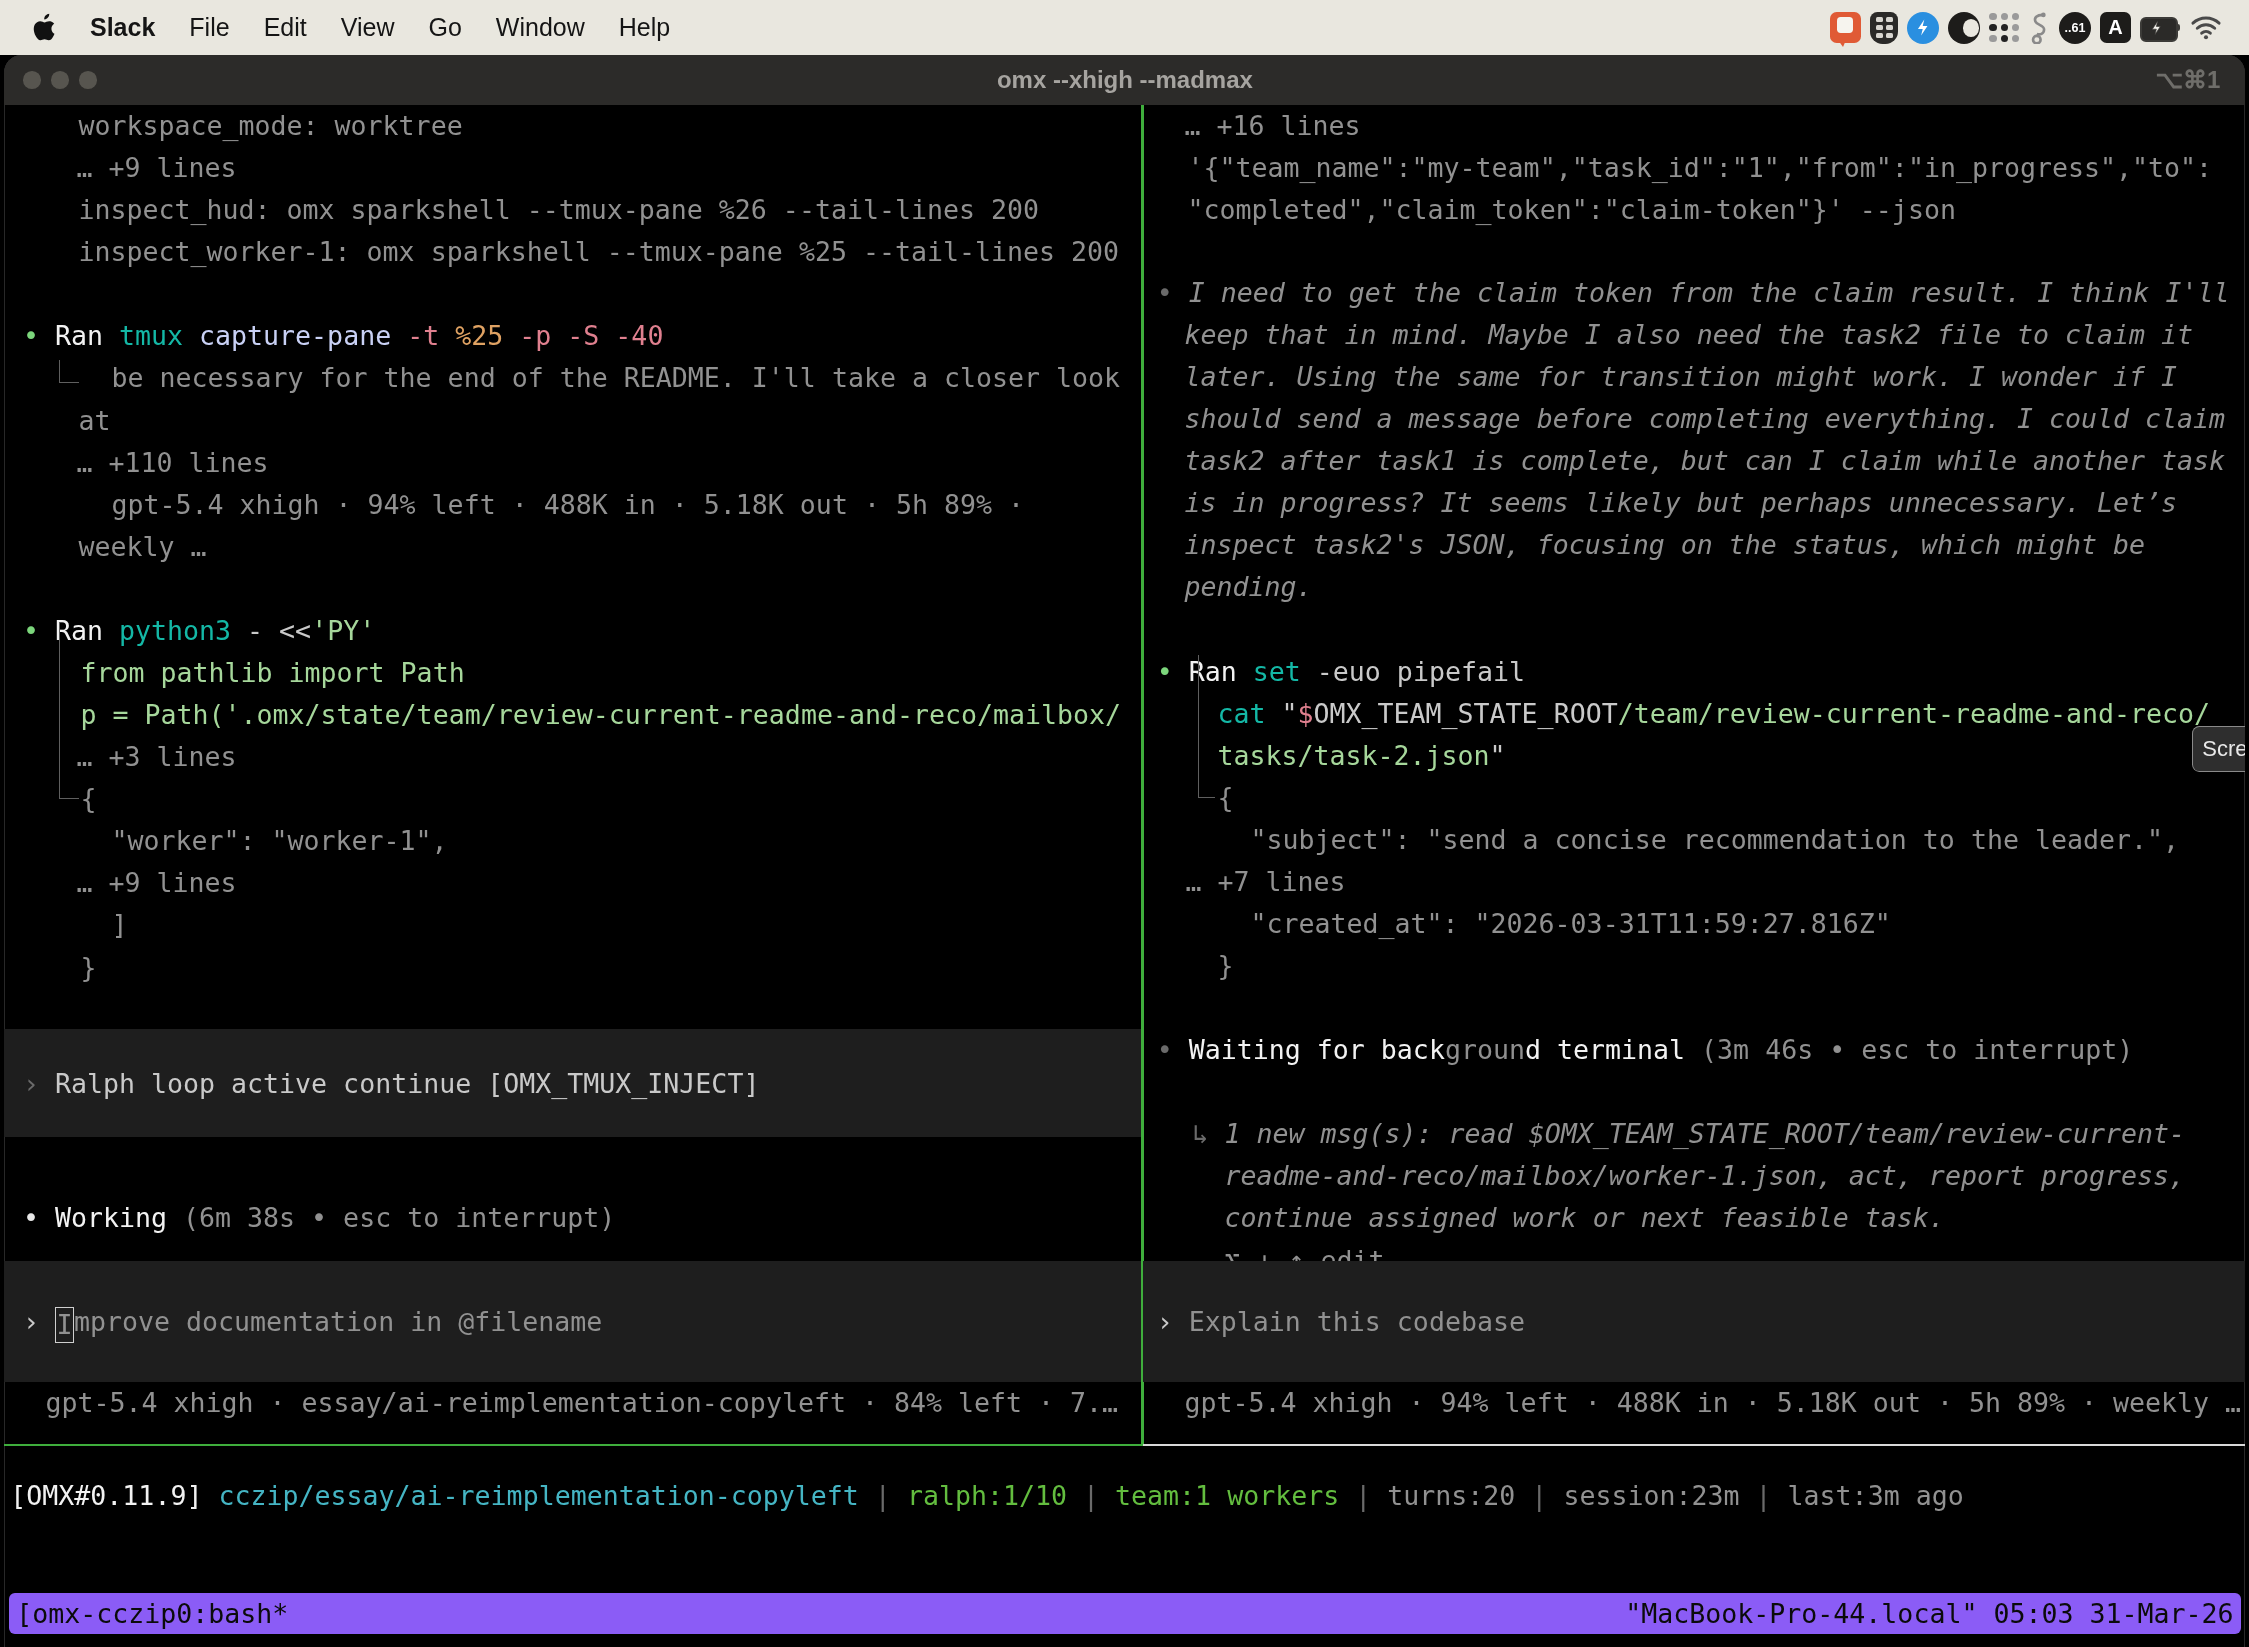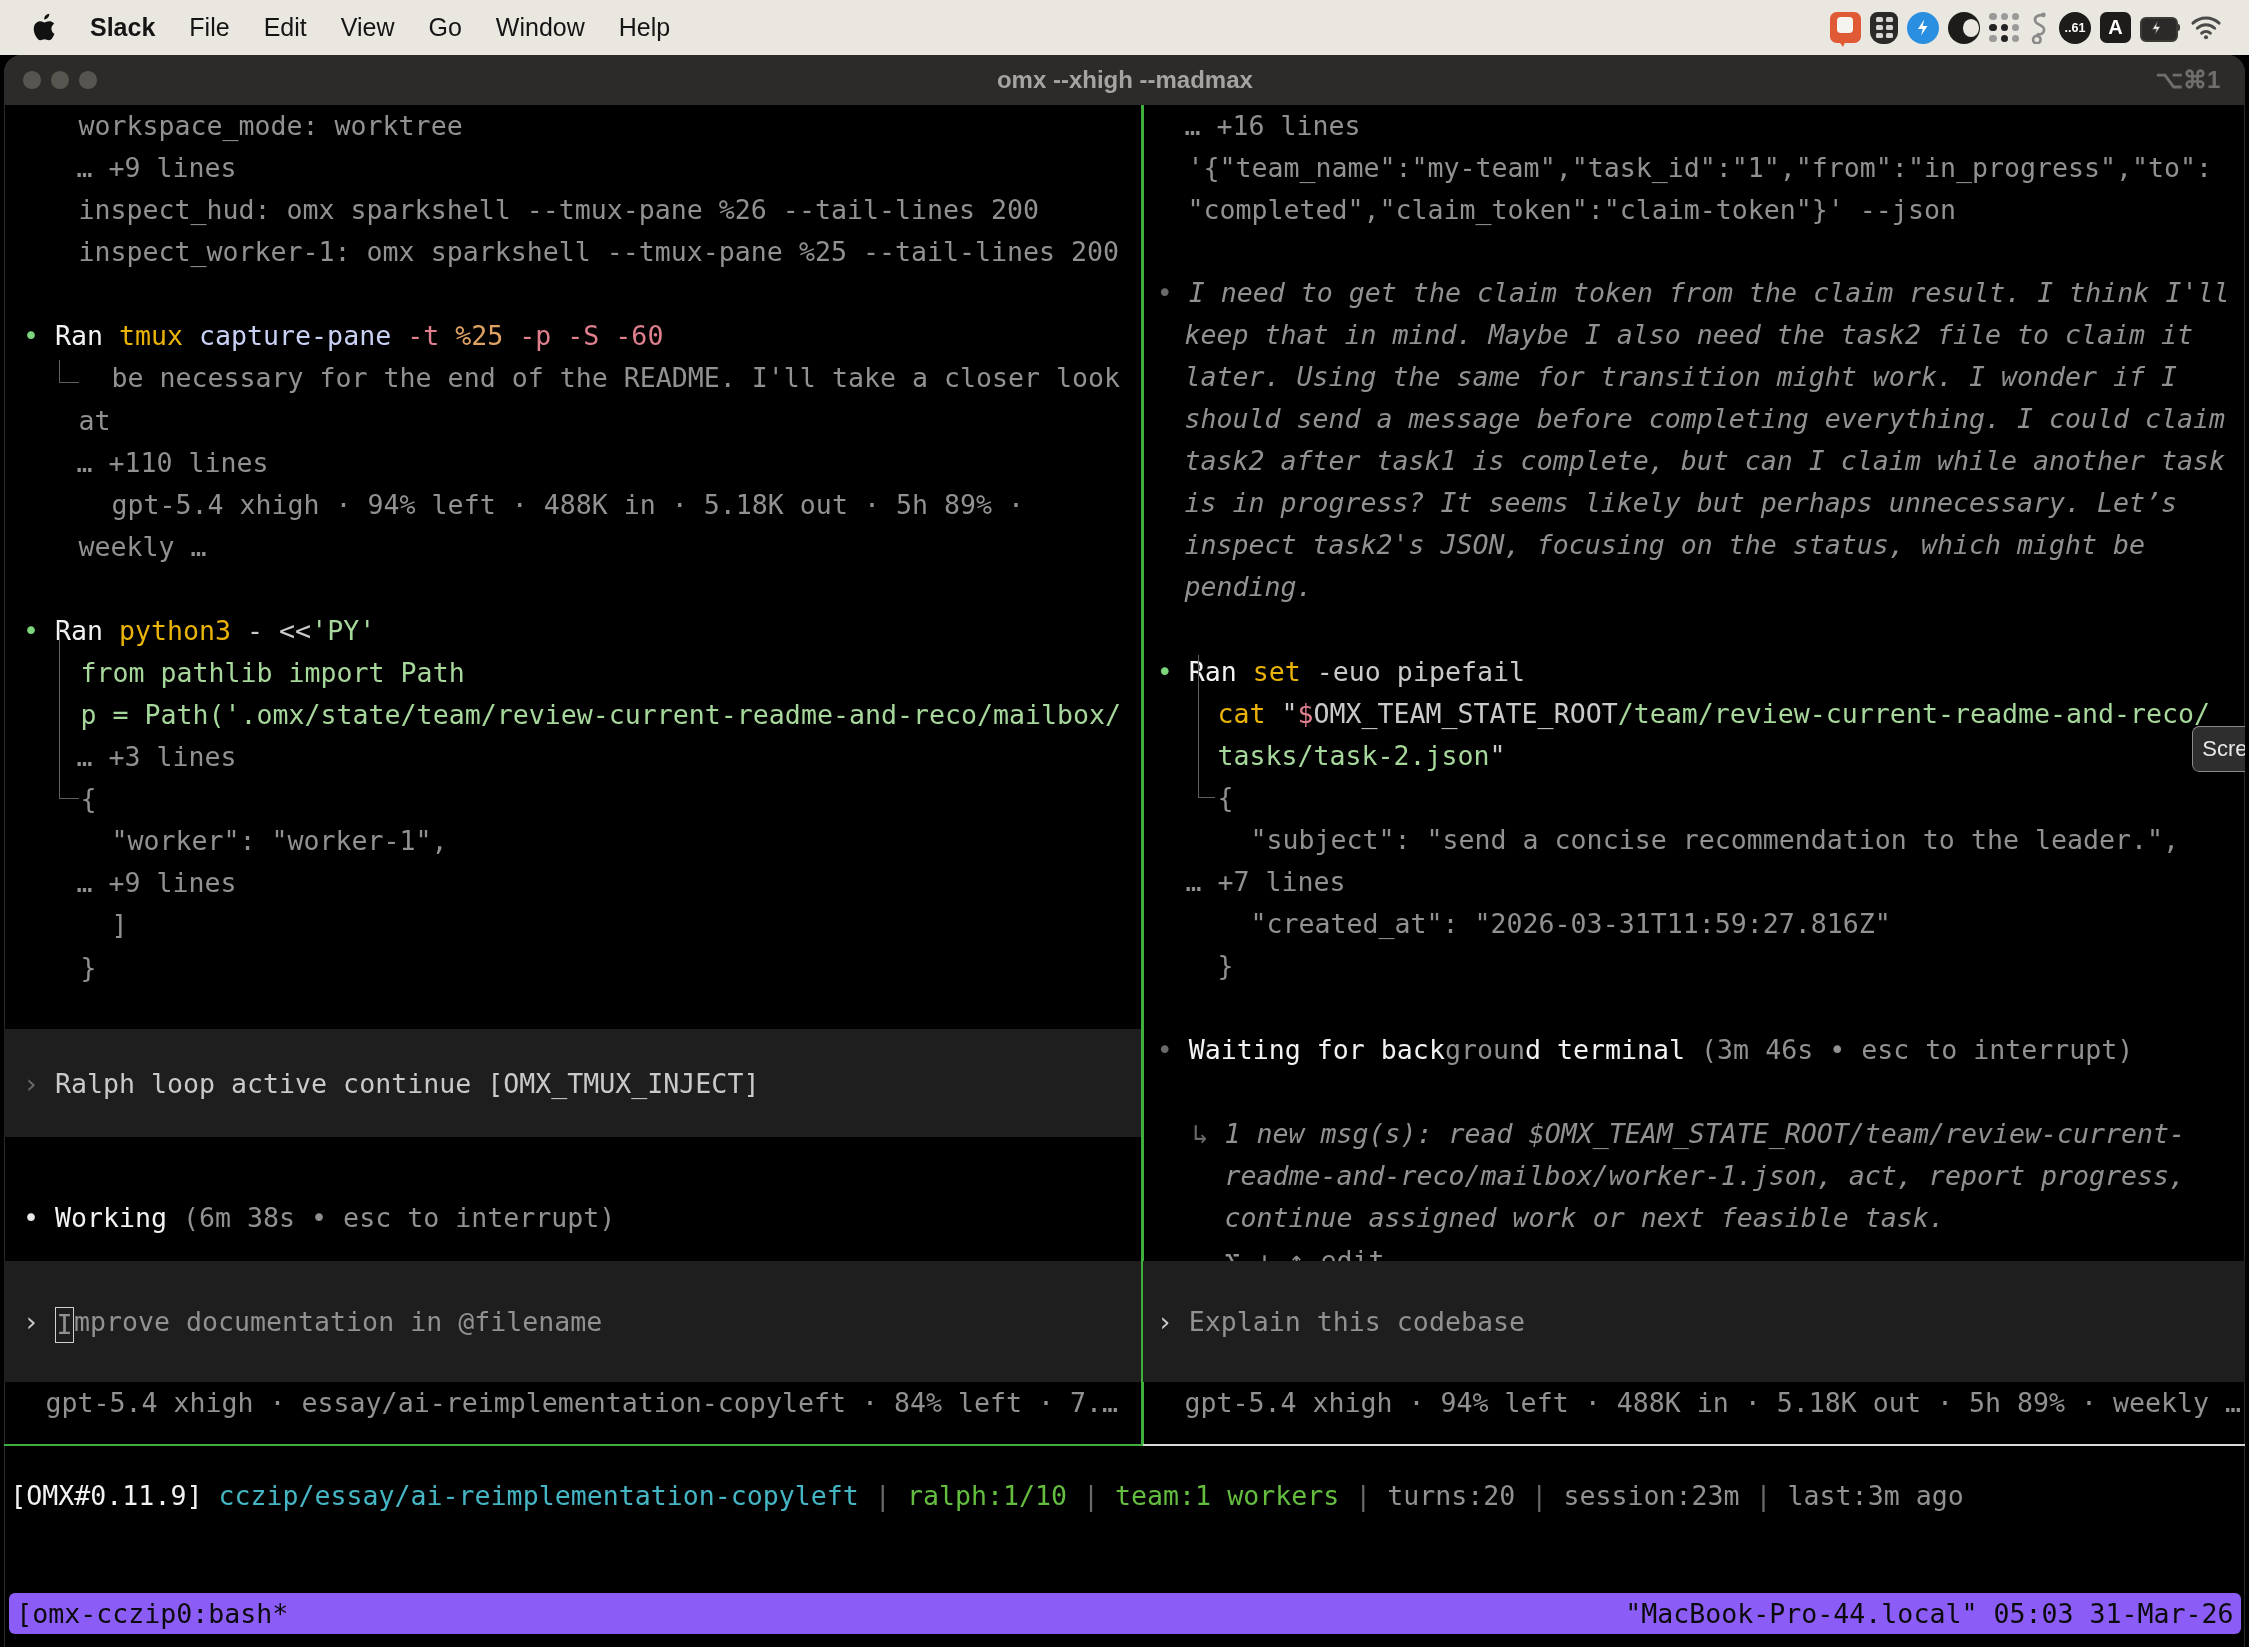--- a/index.html
+++ b/index.html
@@ -66,21 +66,21 @@
   .omx-status{position:absolute;left:5.9px;top:1370px;height:42px;line-height:42px;white-space:pre;}
   .tmuxbar{
     position:absolute;left:4.4px;right:4.4px;top:1488px;height:41px;background:#8b5cf6;border-radius:5.9px;
     color:#0b0b0b;display:flex;align-items:center;justify-content:space-between;
     padding:0 7.4px;white-space:pre;
   }
   .cursor{display:inline-block;width:17px;height:34px;line-height:34px;border:1.5px solid #cfcfcf;
     text-align:center;margin-bottom:-7.4px;color:#9a9a9a;}
   
   .c-gray{color:#919191}.c-dim{color:#6a6a6a}.c-bright{color:#c9c9c9}.c-white{color:#f2f2f2}
-  .c-gbul{color:#7cd67c}.c-wbul{color:#e8e8e8}.c-blue{color:#eab308}.c-lav{color:#c9d1f5}
+  .c-gbul{color:#7cd67c}.c-wbul{color:#e8e8e8}.c-blue{color:#14b8a6}.c-lav{color:#c9d1f5}
   .c-red{color:#e0808f}.c-orange{color:#dfa263}.c-green{color:#a6d79b}.c-cyan{color:#45b5c4}
   .c-ogreen{color:#63bd3f}.c-shimmer{color:#8f8f8f}
   .b{font-weight:normal}.i{font-style:italic}
 </style>
 </head>
 <body>
 
 <div class="menubar">
   <div class="left">
     <span class="icon">
@@ -157,21 +157,21 @@
     <span class="tl" style="left:75px"></span>
     <div class="title">omx --xhigh --madmax</div>
     <div class="titleshortcut">⌥⌘1</div>
   </div>
   <div class="terminal">
     <div class="pane pane-left" id="pane-left">
         <div class="tline" style="top: 0px; left: 74px;"><span class="c-gray">workspace_mode: worktree</span></div>
         <div class="tline" style="top: 42px; left: 72px;"><span class="c-gray">… +9 lines</span></div>
         <div class="tline" style="top: 84px; left: 74px;"><span class="c-gray">inspect_hud: omx sparkshell --tmux-pane %26 --tail-lines 200</span></div>
         <div class="tline" style="top: 126px; left: 74px;"><span class="c-gray">inspect_worker-1: omx sparkshell --tmux-pane %25 --tail-lines 200</span></div>
-        <div class="tline" style="top: 210px; left: 18.5px;"><span class="c-gbul">• </span><span class="c-white b">Ran </span><span class="c-blue">tmux </span><span class="c-lav">capture-pane </span><span class="c-red">-t </span><span class="c-orange">%25 </span><span class="c-red">-p </span><span class="c-red">-S </span><span class="c-red">-60</span></div>
+        <div class="tline" style="top: 210px; left: 18.5px;"><span class="c-gbul">• </span><span class="c-white b">Ran </span><span class="c-blue">tmux </span><span class="c-lav">capture-pane </span><span class="c-red">-t </span><span class="c-orange">%25 </span><span class="c-red">-p </span><span class="c-red">-S </span><span class="c-red">-40</span></div>
         <div class="tline" style="top: 252px; left: 107px;"><span class="c-gray">be necessary for the end of the README. I'll take a closer look</span></div>
         <div class="tline" style="top: 295px; left: 74px;"><span class="c-gray">at</span></div>
         <div class="tline" style="top: 337px; left: 72px;"><span class="c-gray">… +110 lines</span></div>
         <div class="tline" style="top: 379px; left: 107px;"><span class="c-gray">gpt-5.4 xhigh · 94% left · 488K in · 5.18K out · 5h 89% ·</span></div>
         <div class="tline" style="top: 421px; left: 74px;"><span class="c-gray">weekly …</span></div>
         <div class="tline" style="top: 505px; left: 18.5px;"><span class="c-gbul">• </span><span class="c-white b">Ran </span><span class="c-blue">python3 </span><span class="c-bright">- </span><span class="c-bright">&lt;&lt;</span><span class="c-green">'PY'</span></div>
         <div class="tline" style="top: 547px; left: 76px;"><span class="c-green">from pathlib import Path</span></div>
         <div class="tline" style="top: 589px; left: 76px;"><span class="c-green">p = Path('.omx/state/team/review-current-readme-and-reco/mailbox/</span></div>
         <div class="tline" style="top: 631px; left: 72px;"><span class="c-gray">… +3 lines</span></div>
         <div class="tline" style="top: 673px; left: 76px;"><span class="c-gray">{</span></div>

